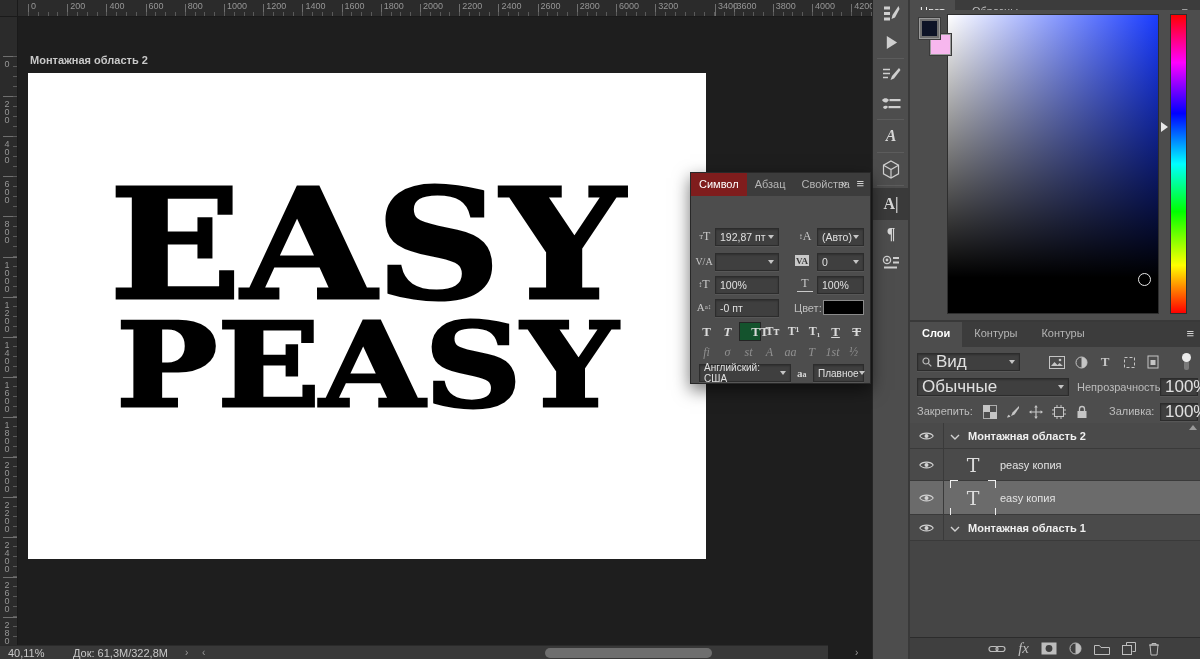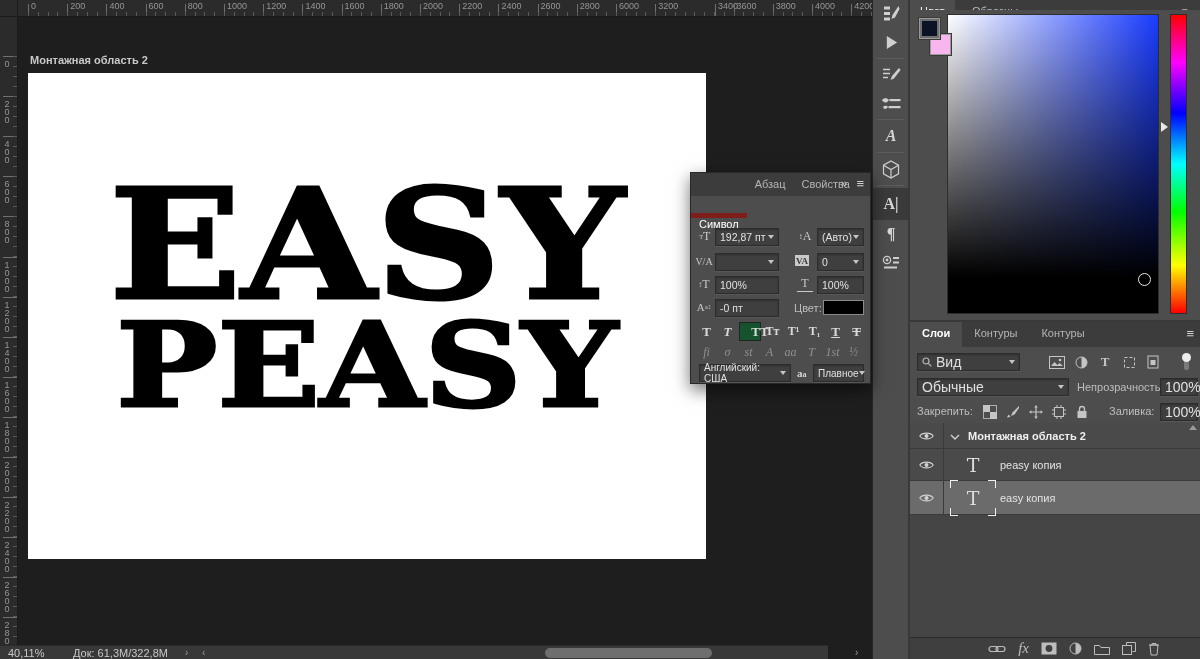--- a/index.html
+++ b/index.html
@@ -62,21 +62,21 @@
     border-top:5px solid transparent; border-bottom:5px solid transparent; border-left:7px solid #e8e8e8; }
   
   .layers-panel { top:322px; height:337px; }
   .ltabs { position:absolute; left:0; top:0; right:0; height:25px; background:#3c3c3c; display:flex; }
   .ltab { padding:5px 12px 0; font-size:11px; color:#b5b5b5; height:25px; }
   .ltab.active { background:#4d4d4d; color:#ffffff; font-weight:bold; }
   .lmenu { position:absolute; right:6px; top:4px; color:#cfcfcf; font-size:13px; }
   .frow { position:absolute; left:0; right:0; height:24px; }
   .combo { display:flex; align-items:center; background:#3f3f3f; border:1px solid #2c2c2c;
     box-shadow:inset 0 1px 2px rgba(0,0,0,.25), 0 1px 0 rgba(255,255,255,.06);
-    color:#e0e0e0; font-size:14px; padding:0 4px; height:18px; }
+    color:#e0e0e0; font-size:17px; padding:0 4px; height:18px; }
   .combo .arr { margin-left:auto; width:0; height:0; border-left:3.5px solid transparent; border-right:3.5px solid transparent; border-top:4px solid #c5c5c5; }
   .lbl { color:#bdbdbd; font-size:11px; }
   .icobtn { display:inline-flex; align-items:center; justify-content:center; width:20px; height:18px; }
   .pill { position:absolute; width:9px; height:18px; }
   .pill .ball { position:absolute; left:0; top:0; width:9px; height:9px; border-radius:50%; background:#ececec; }
   .pill .stem { position:absolute; left:2px; top:8px; width:5px; height:9px; background:#7a7a7a; border-radius:2px; }
   .llist { position:absolute; left:0; top:101px; right:0; height:214px; background:#454545; overflow:hidden; }
   .lrow { position:relative; width:100%; border-bottom:1px solid #3a3a3a; background:#4a4a4a; display:flex; align-items:center; }
   .lrow.artb { height:26px; }
   .lrow.txt  { height:32px; }
@@ -96,21 +96,21 @@
     display:flex; align-items:center; justify-content:flex-end; gap:12px; padding-right:40px; }
   .lfooter .icobtn { width:auto; }
   .fx { font-family:"Liberation Serif", serif; font-style:italic; font-size:15px; color:#bdbdbd; }
   .scrollhint { position:absolute; right:3px; top:103px; width:0; height:0;
     border-left:4px solid transparent; border-right:4px solid transparent; border-bottom:5px solid #9a9a9a; }
   
   .charpanel { position:absolute; left:690px; top:172px; width:181px; height:212px; background:#4d4d4d;
     border:1px solid #282828; box-shadow:0 6px 16px rgba(0,0,0,.55); z-index:20; }
   .cp-tabs { position:absolute; left:0; top:0; right:0; height:23px; background:#3c3c3c; display:flex; }
   .cp-tab { padding:5px 8px 0; font-size:11px; color:#b5b5b5; }
-  .cp-tab.active { background:#7f1d1d; color:#fff;margin-top:40px; }
+  .cp-tab.active { background:#7f1d1d; color:#fff; }
   .cp-ext { position:absolute; right:24px; top:4px; color:#cfcfcf; font-size:11px; letter-spacing:-1px; }
   .cp-menu { position:absolute; right:6px; top:3px; color:#cfcfcf; font-size:13px; }
   .cp-row { position:absolute; left:0; right:0; height:18px; }
   .cp .combo { font-size:10.5px; }
   .cpico { position:absolute; width:16px; height:16px; color:#c9c9c9; font-family:"Liberation Serif", serif;
     font-size:12px; display:flex; align-items:center; justify-content:center; }
   .redbox { position:absolute; left:4px; top:-4px; width:112px; height:25px; border:2.5px solid #dd1d1a; border-radius:7px; pointer-events:none; z-index:3; }
   .colorsw { position:absolute; left:132px; top:1px; width:41px; height:15px; background:#000; border:1px solid #8a8a8a; }
   .tbtn { display:inline-flex; align-items:center; justify-content:center; width:19px; height:19px;
     color:#dadada; font-family:"Liberation Serif", serif; font-weight:bold; font-size:13px; }
@@ -399,20 +399,32 @@
             <span class="eyebox">
               <svg width="15" height="10" viewBox="0 0 15 10">
                 <path d="M.8 5C3.2 1.2 11.8 1.2 14.2 5 11.8 8.8 3.2 8.8 .8 5Z" fill="none" stroke="#d2d2d2" stroke-width="1.1"></path>
                 <circle cx="7.5" cy="5" r="2" fill="#d2d2d2"></circle>
               </svg>
             </span>
             <span class="thumbT">T<span class="brk tl"></span><span class="brk tr"></span><span class="brk bl"></span><span class="brk br"></span></span>
             <span style="width: 10px;"></span>
             <span class="lname">easy копия</span>
           </div>
+          <div class="lrow artb">
+            <span class="eyebox">
+              <svg width="15" height="10" viewBox="0 0 15 10">
+                <path d="M.8 5C3.2 1.2 11.8 1.2 14.2 5 11.8 8.8 3.2 8.8 .8 5Z" fill="none" stroke="#d2d2d2" stroke-width="1.1"></path>
+                <circle cx="7.5" cy="5" r="2" fill="#d2d2d2"></circle>
+              </svg>
+            </span>
+            <span class="chev"><svg width="10" height="6" viewBox="0 0 10 6">
+                <path d="M1 1l4 4 4-4" fill="none" stroke="#d2d2d2" stroke-width="1.4"></path>
+              </svg></span>
+            <span class="lname">Монтажная область 1</span>
+          </div>
         </div>
       <div class="scrollhint"></div>
 
       <div class="lfooter" id="layerFooter">
           <span class="icobtn">
             <svg width="18" height="8" viewBox="0 0 18 8">
               <rect x="1" y="1.5" width="9" height="5" rx="2.5" fill="none" stroke="#bdbdbd" stroke-width="1.2"></rect>
               <rect x="8" y="1.5" width="9" height="5" rx="2.5" fill="none" stroke="#bdbdbd" stroke-width="1.2"></rect>
             </svg>
           </span>

